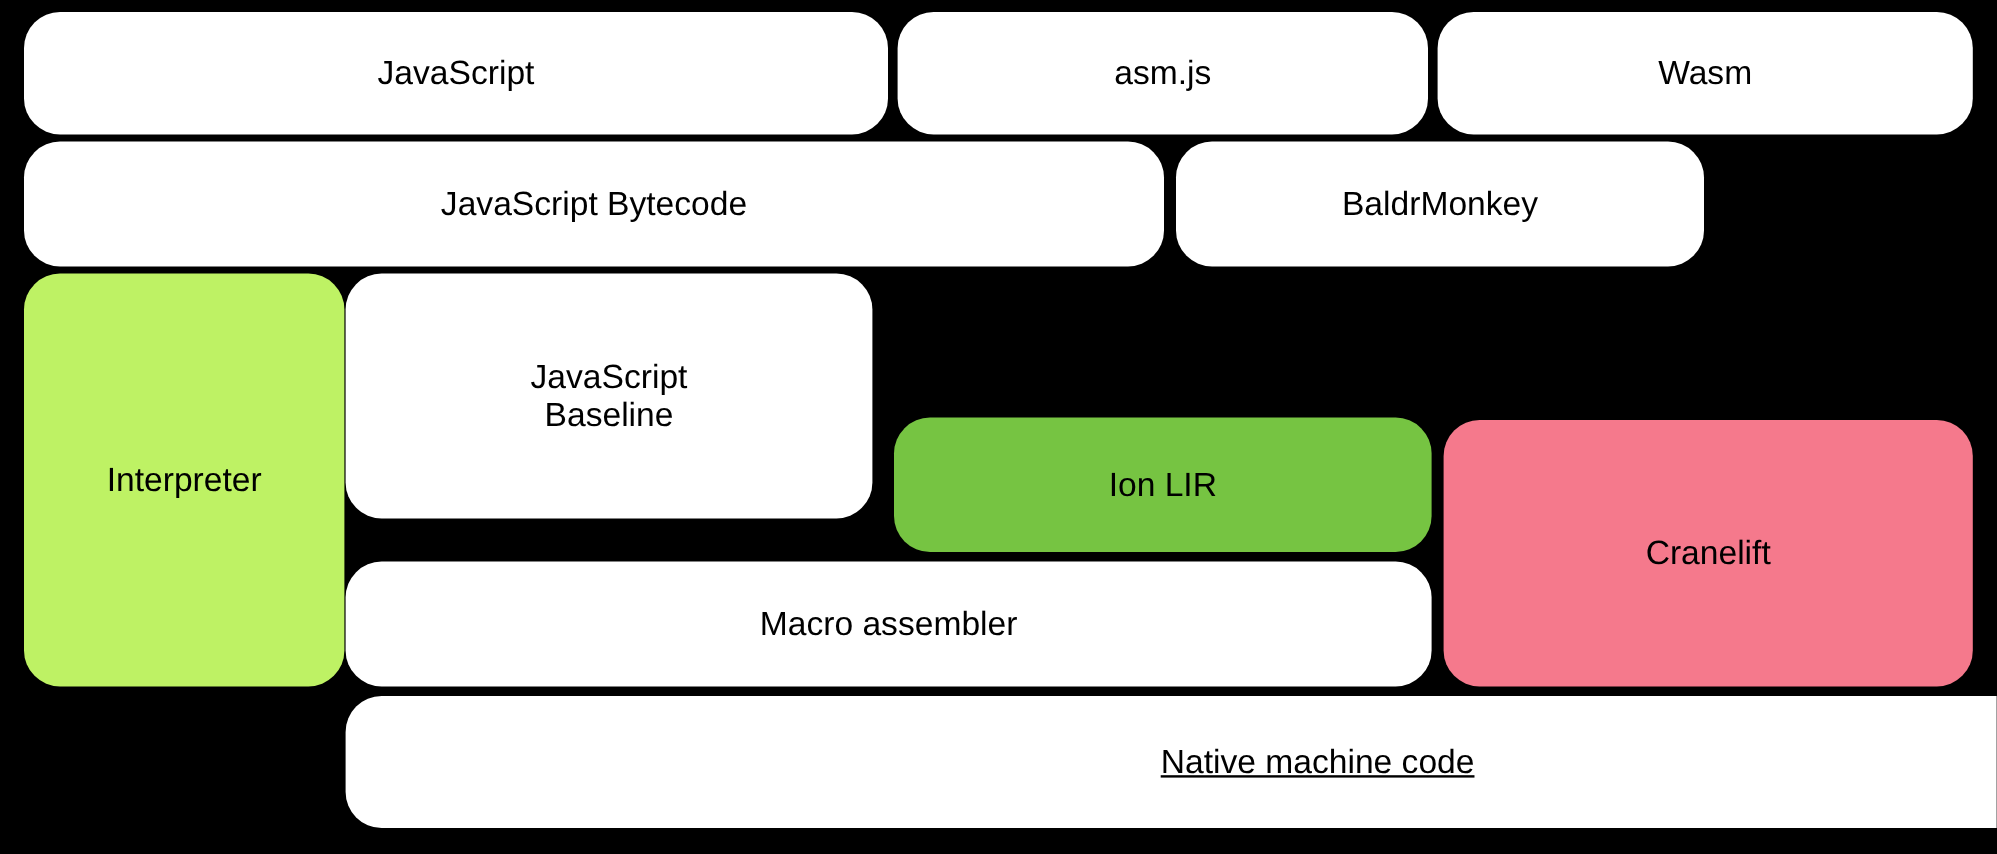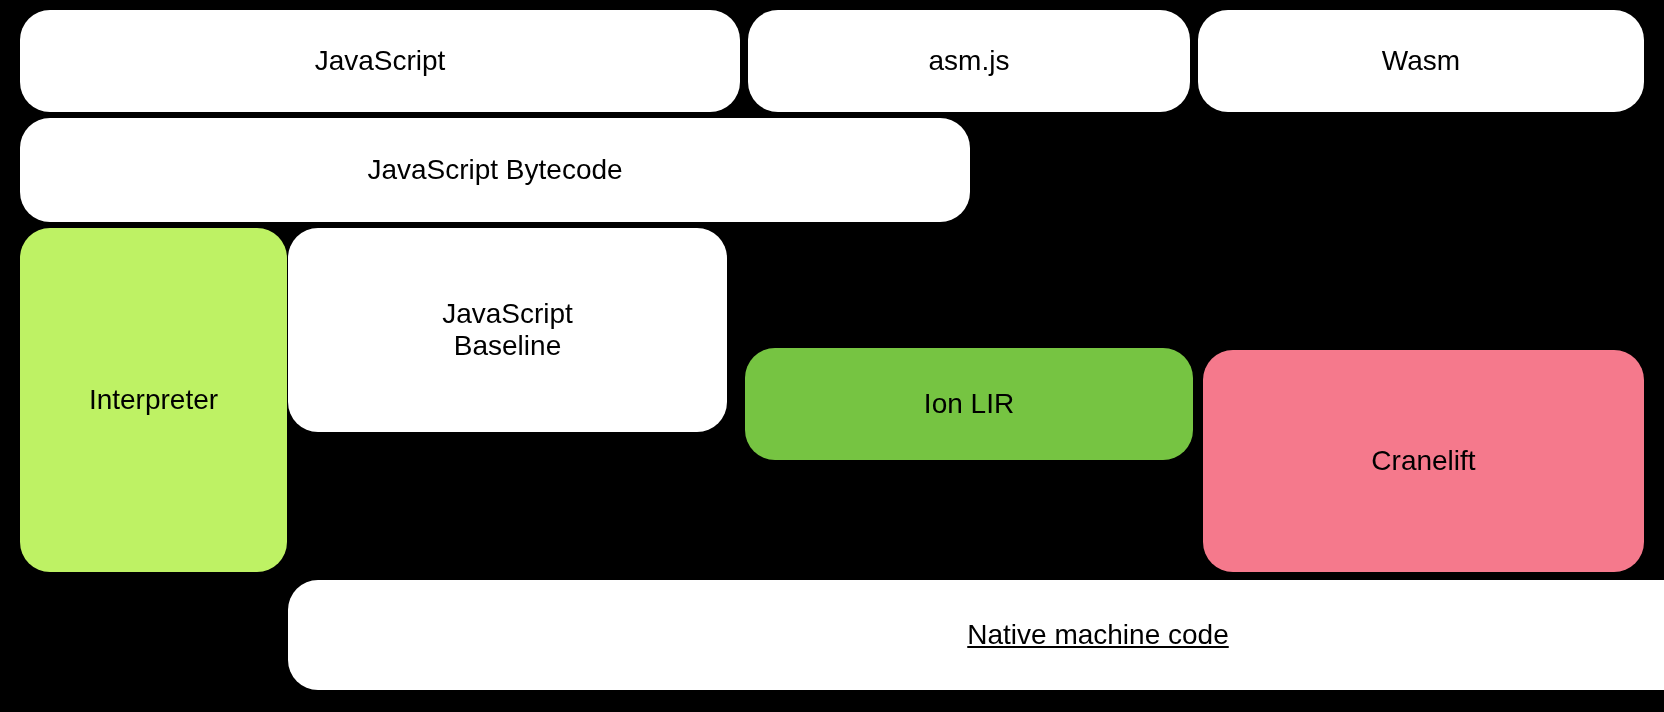--- a/index.html
+++ b/index.html
@@ -59,22 +59,24 @@
 </head>
 <body>
 
 <div id="stage">
 
   <div class="box white" id="b-javascript">JavaScript</div>
   <div class="box white" id="b-asmjs">asm.js</div>
   <div class="box white" id="b-wasm">Wasm</div>
 
   <div class="box white" id="b-js-bytecode">JavaScript Bytecode</div>
+  <div class="box white" id="b-baldrmonkey">BaldrMonkey</div>
 
   <div class="box grey" id="b-interpreter">Interpreter</div>
   <div class="box white" id="b-js-baseline">JavaScript
 Baseline</div>
   <div class="box green" id="b-ion-lir">Ion LIR</div>
+  <div class="box white" id="b-macro-assembler">Macro assembler</div>
   <div class="box pink" id="b-cranelift">Cranelift</div>
 
   <div class="box white" id="b-native-code">Native machine code</div>
 
 </div>
 
 </body></html>

